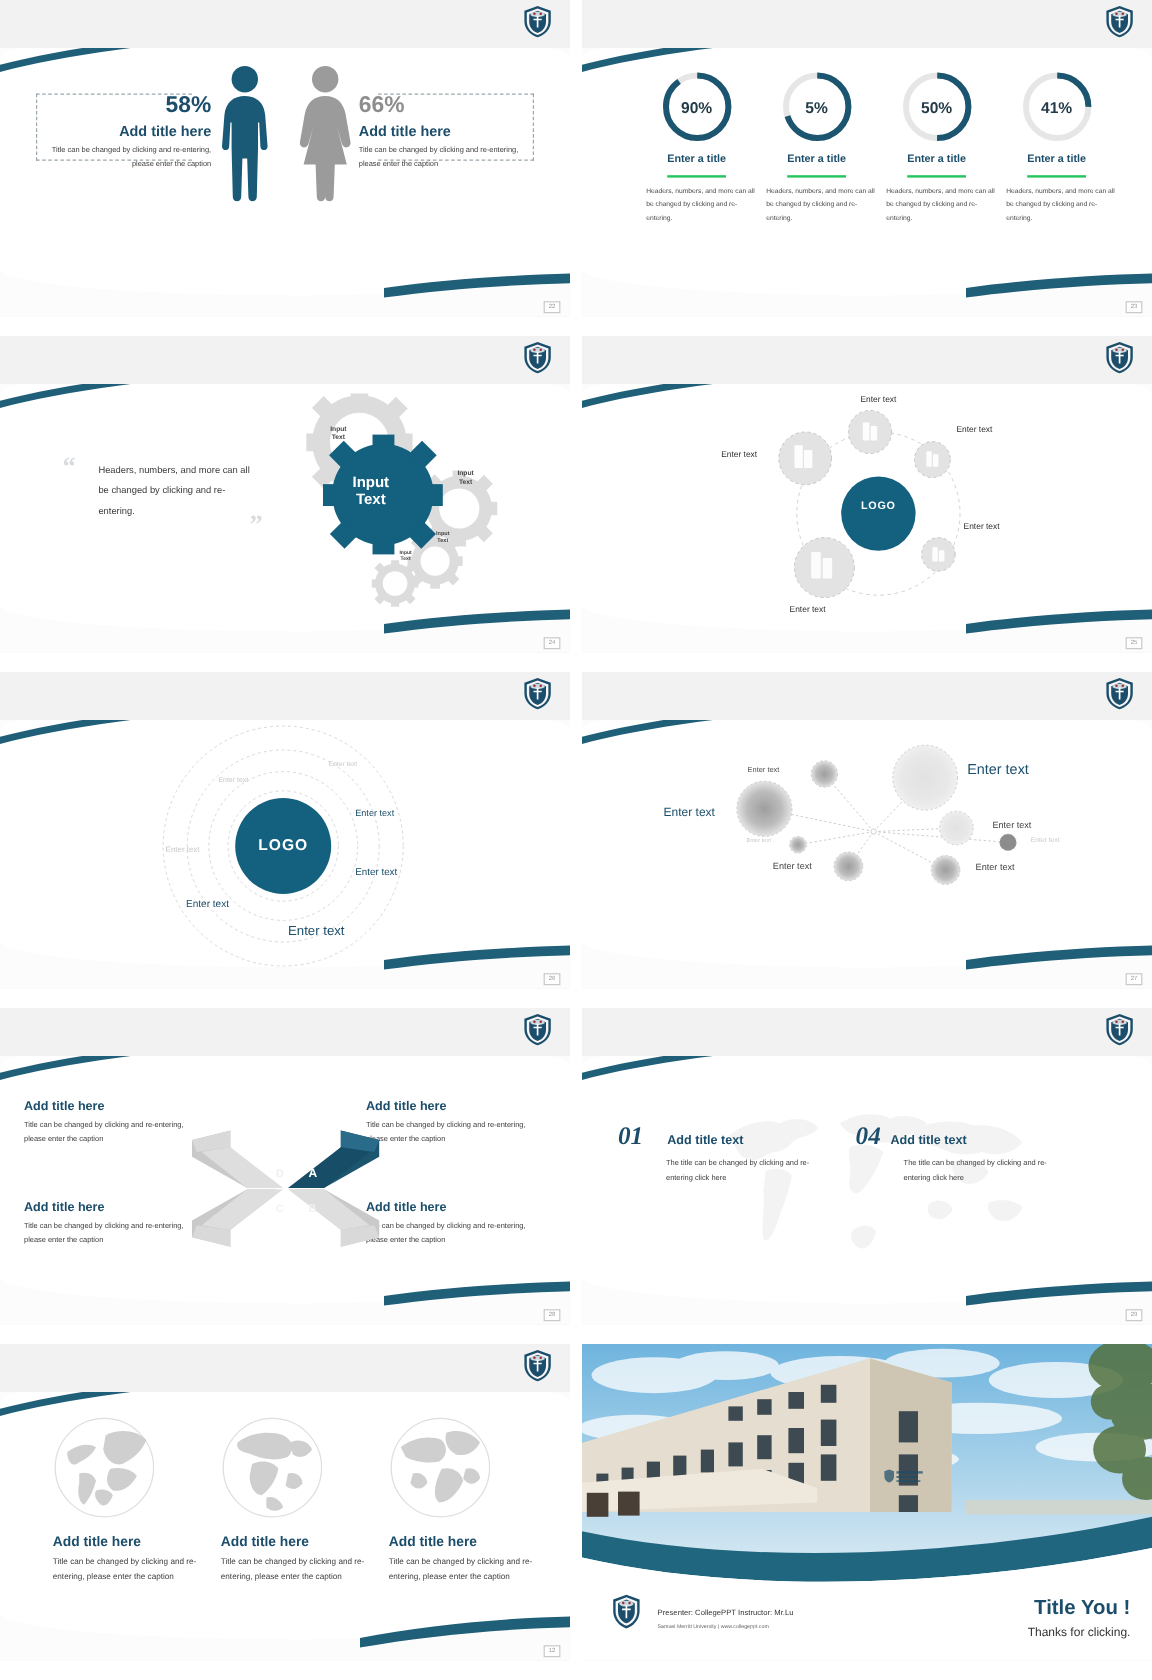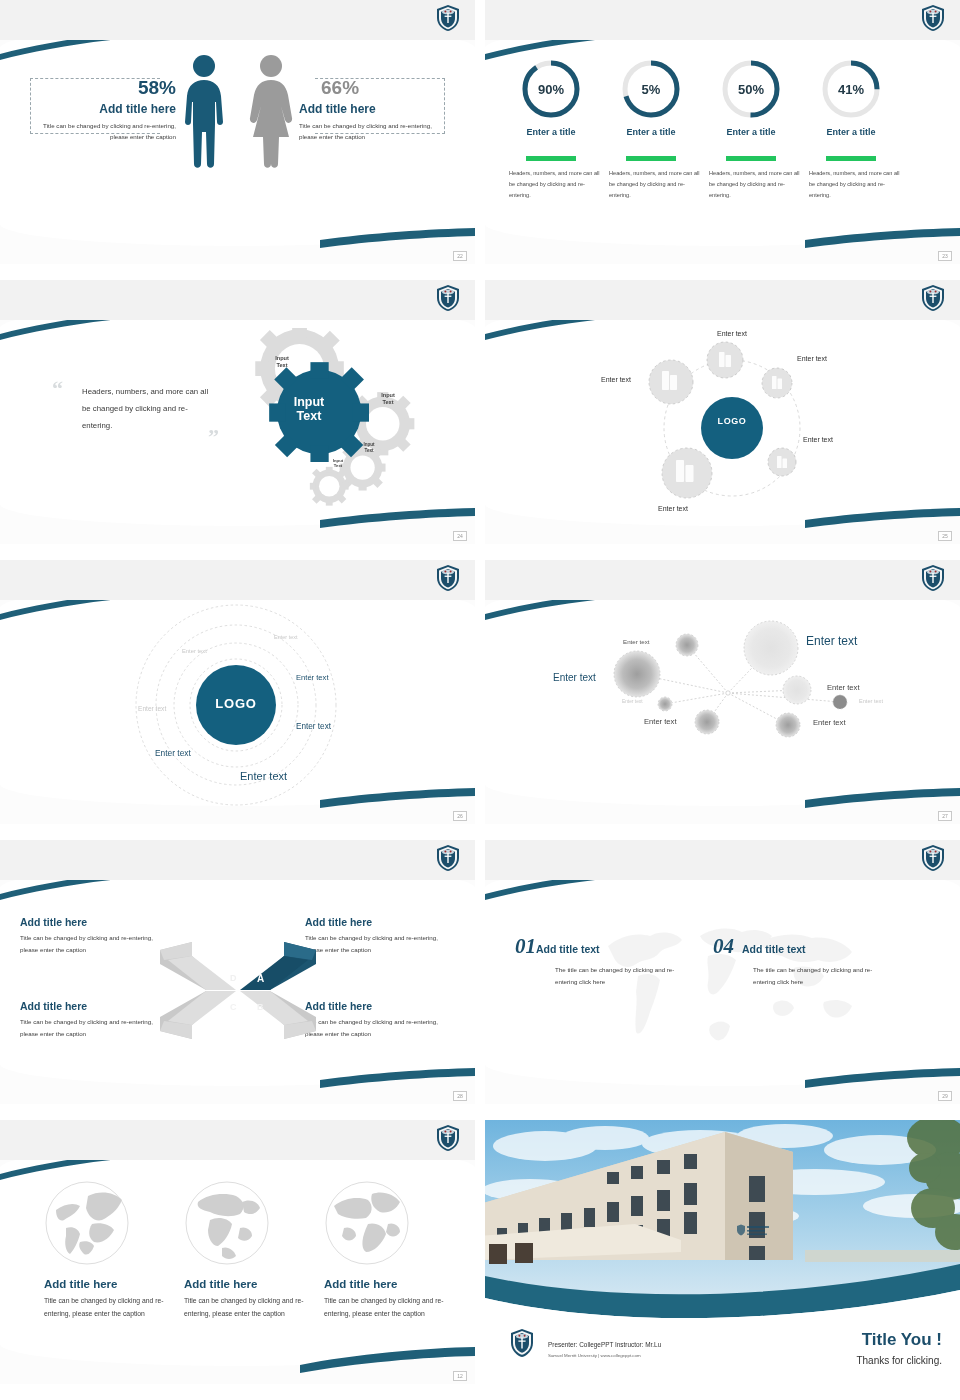--- a/index.html
+++ b/index.html
@@ -55,29 +55,29 @@
   .s1-wrap{position:absolute; inset:0;}
   .s1-fig{position:absolute; top:14px;}
   .s1-col{position:absolute; top:38px; width:140px;}
   .s1-pct{font-size:19px; font-weight:bold; line-height:1;}
   .s1-h{font-size:12px; font-weight:bold; color:#1c4e6b; margin-top:5px;}
   .s1-p{font-size:6.2px; color:#3d3d3d; line-height:1.85; margin-top:4px;}
   .dashbox{position:absolute; border:1px dashed #9aa7ad; border-right:none; top:38px; height:56px;}
   .dashbox.r{border-right:1px dashed #9aa7ad; border-left:none;}
 
   
-  .donuts{position:absolute; top:18px; left:16px; right:0; display:flex; justify-content:flex-start;}
+  .donuts{position:absolute; top:18px; left:16px; right:0; display:flex; justify-content:center;}
   .donut-cell{width:100px; text-align:center;}
   .donut{position:relative; width:62px; height:62px; margin:0 auto;}
   .donut .lbl{
     position:absolute; inset:0; display:flex; align-items:center; justify-content:center;
     font-size:13px; font-weight:bold; color:#233b48;
   }
   .donut-title{font-size:9px; font-weight:bold; color:#1c4e6b; margin-top:7px;
-    padding-bottom:19px; border-bottom:5px solid #22c55e; display:inline-block;}
+    padding-bottom:9px; border-bottom:2px solid #22c55e; display:inline-block;}
   .donut-desc{font-size:5.6px; color:#4a4a4a; line-height:2.0; margin-top:7px; text-align:left; padding-left:8px;}
 
   
   .quote-l,.quote-r{position:absolute; font-size:22px; color:#d8dcde; font-weight:bold; font-family:"Liberation Serif",serif;}
   .gear-txt{font-size:5.6px; color:#444; text-align:center; line-height:1.25; font-weight:600;}
   .gear-txt.big{font-size:12.5px; color:#fff; font-weight:bold; line-height:1.15;}
   .etxt{position:absolute; font-size:7px; color:#2f2f2f; white-space:nowrap;}
   .etxt.blue{color:#1c4e6b;}
   .etxt.faint{color:#c8c8c8;}
 
@@ -144,21 +144,21 @@
             <circle cx="26" cy="12" r="11" fill="#9b9b9b"></circle>
             <path d="M26 26 C35 26 41 31 43 41 L47 64 C48 69 42 71 40 66 L36 52 L44 83 L34 83 L33 110 C33 115 26 115 26 110 L26 90 L26 110 C26 115 19 115 19 110 L18 83 L8 83 L16 52 L12 66 C10 71 4 69 5 64 L9 41 C11 31 17 26 26 26 Z" fill="#9b9b9b"></path>
           </svg>
 
           <div class="s1-col" style="left:36px; text-align:right;">
             <div class="s1-pct" style="color:#1c4e6b;">58%</div>
             <div class="s1-h">Add title here</div>
             <div class="s1-p">Title can be changed by clicking and re-entering, please enter the caption</div>
           </div>
           <div class="s1-col" style="right:36px; text-align:left;">
-            <div class="s1-pct" style="color:#8d8d8d;margin-left:22px;">66%</div>
+            <div class="s1-pct" style="color:#8d8d8d;">66%</div>
             <div class="s1-h">Add title here</div>
             <div class="s1-p">Title can be changed by clicking and re-entering, please enter the caption</div>
           </div>
         </div>
       </div>
       <div class="pagenum">22</div>
     </div>
   </div>
 
   <div class="slide">
@@ -631,21 +631,21 @@
             <path d="M128 50 C138 46 150 48 156 54 C152 66 146 78 138 86 C132 92 126 86 128 76 C130 66 126 58 128 50 Z"></path>
             <path d="M180 36 C196 28 216 26 232 32 C248 30 264 36 272 46 C264 56 250 58 238 54 C226 58 212 56 202 50 C192 48 182 44 180 36 Z"></path>
             <path d="M214 62 C226 58 238 62 244 70 C240 78 232 82 224 80 C216 78 212 70 214 62 Z"></path>
             <path d="M244 96 C254 92 266 94 272 100 C268 110 258 114 250 110 C244 106 242 100 244 96 Z"></path>
             <path d="M196 96 C204 92 212 96 214 102 C210 110 202 112 196 108 C192 104 192 98 196 96 Z"></path>
             <path d="M130 120 C136 114 146 114 150 120 C148 130 142 136 136 134 C130 130 128 126 130 120 Z"></path>
           </g>
         </svg>
 
         <div style="position:absolute; left:30px; top:54px;">
-          <div style="display:flex; align-items:baseline; gap:0;">
+          <div style="display:flex; align-items:baseline; gap:20px;">
             <span class="num">01</span>
             <span class="s8-t">Add title text</span>
           </div>
           <div class="s8-p" style="margin-left:40px; width:135px;">The title can be changed by clicking and re-entering click here</div>
         </div>
         <div style="position:absolute; left:228px; top:54px;">
           <div style="display:flex; align-items:baseline; gap:8px;">
             <span class="num">04</span>
             <span class="s8-t">Add title text</span>
           </div>

